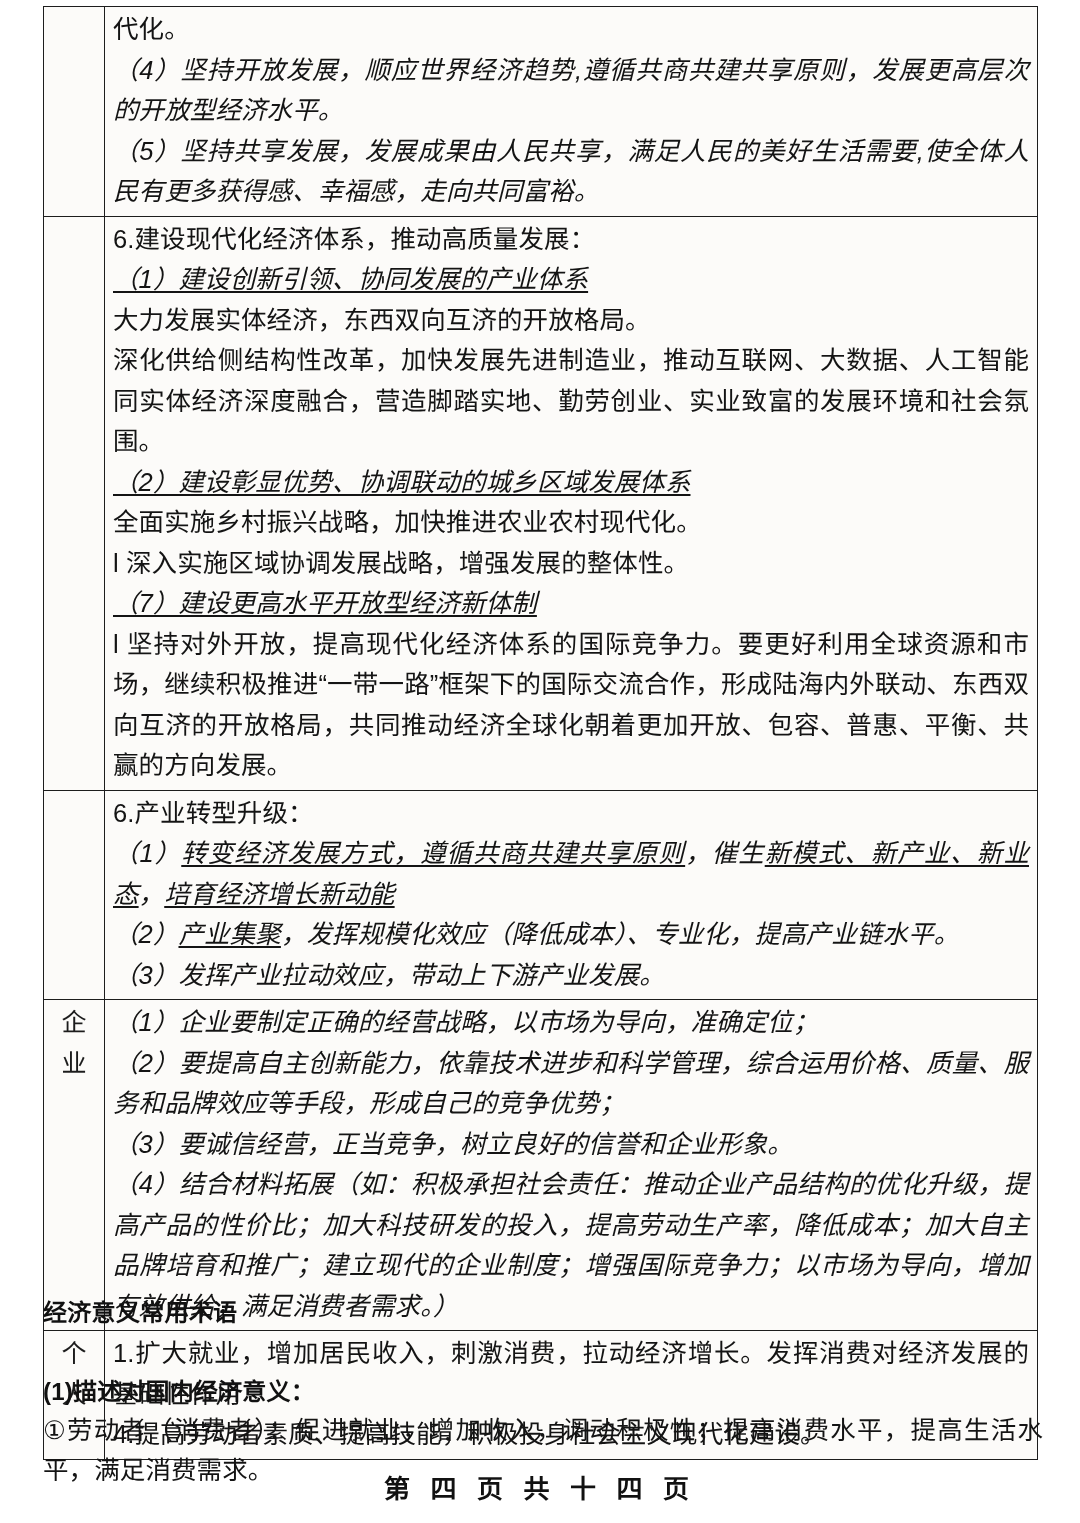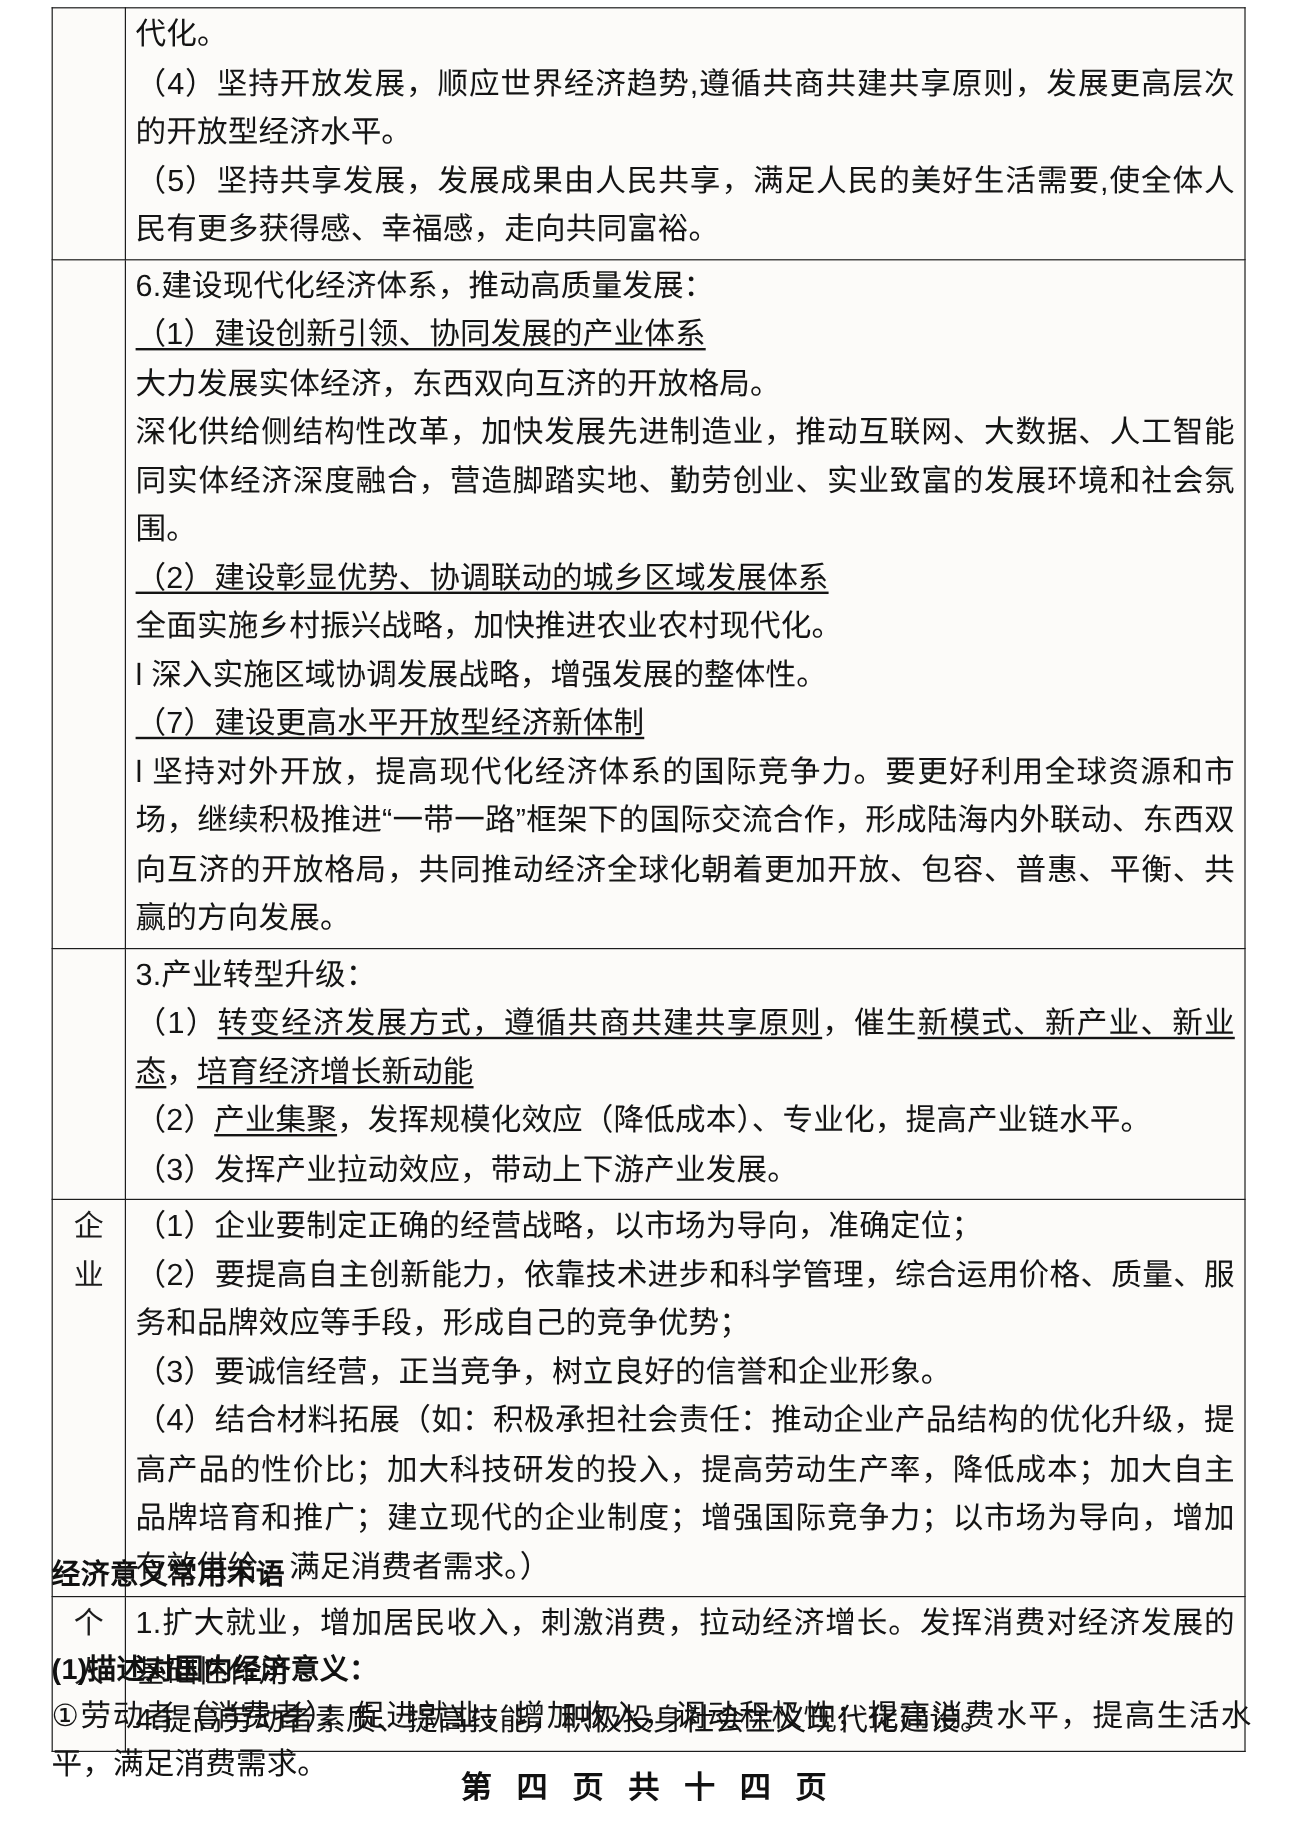--- a/index.html
+++ b/index.html
@@ -71,20 +71,21 @@
     font-size: 25.5px;
     line-height: 40.5px;
     text-align: justify;
     text-justify: inter-ideograph;
     letter-spacing: 0.1px;
     word-break: break-all;
     color: #141414;
   }
   p.indent {
     text-indent: 0;
+    font-style: italic;
   }
   .u {
     text-decoration: underline;
     text-underline-offset: 3px;
     text-decoration-thickness: 1.6px;
   }
   .ul-line {
     text-decoration: underline;
     text-underline-offset: 3px;
     text-decoration-thickness: 1.6px;
@@ -176,21 +177,21 @@
             <p class="line indent ul-line">（7）建设更高水平开放型经济新体制</p>
             <p class="line">l 坚持对外开放，提高现代化经济体系的国际竞争力。要更好利用全球资源和市场，继续积极推进“一带一路”框架下的国际交流合作，形成陆海内外联动、东西双向互济的开放格局，共同推动经济全球化朝着更加开放、包容、普惠、平衡、共赢的方向发展。</p>
           </td>
         </tr>
 
         <tr>
           <td class="label-col">
             <span class="vert"></span>
           </td>
           <td class="body-col">
-            <p class="line">3.产业转型升级：</p>
+            <p class="line">6.产业转型升级：</p>
             <p class="line indent"><span>（1）</span><span class="u">转变经济发展方式，遵循共商共建共享原则</span><span>，催生</span><span class="u">新模式、新产业、新业态</span><span>，</span><span class="u">培育经济增长新动能</span></p>
             <p class="line indent"><span>（2）</span><span class="u">产业集聚</span><span>，发挥规模化效应（降低成本）、专业化，提高产业链水平。</span></p>
             <p class="line indent">（3）发挥产业拉动效应，带动上下游产业发展。</p>
           </td>
         </tr>
 
         <tr>
           <td class="label-col">
             <span class="vert">
                 <span style="display: block;">企</span>

